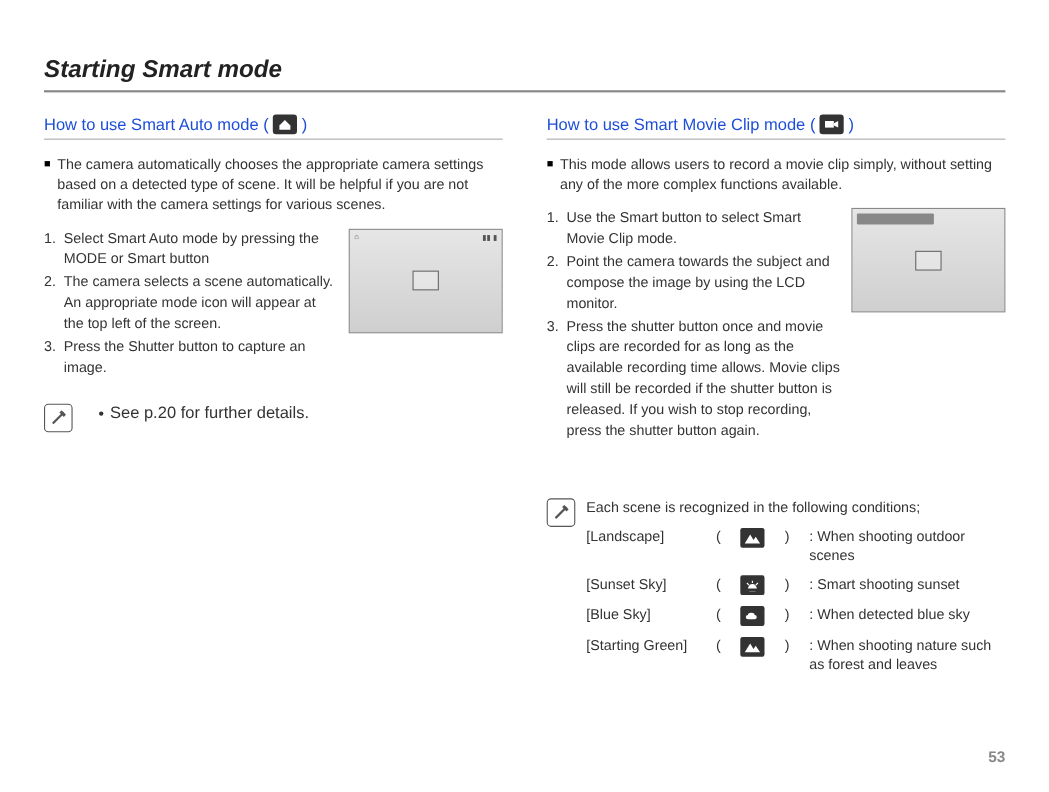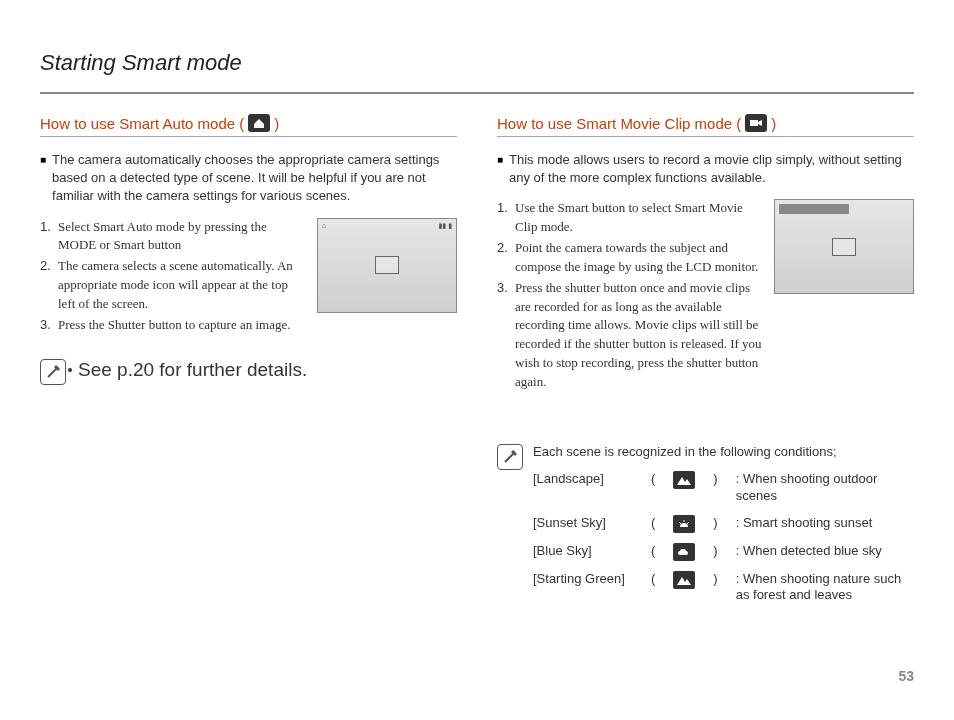--- a/index.html
+++ b/index.html
@@ -7,37 +7,37 @@
     font-family: Arial, Helvetica, sans-serif;
     width: 954px;
     height: 720px;
     background: #fff;
     color: #333;
     padding: 50px 40px 30px 40px;
     position: relative;
   }
   .page-title {
     font-size: 22px;
-    font-weight: normal;
+    font-weight: bold;
     font-style: italic;
     color: #222;
     border-bottom: 2px solid #888;
-    padding-bottom: 16px;
+    padding-bottom: 6px;
     margin-bottom: 20px;
   }
   .columns {
     display: flex;
     gap: 40px;
   }
   .col {
     flex: 1;
   }
   .section-heading {
     font-size: 15px;
-    color: #c2410c;
+    color: #1d4ed8;
     border-bottom: 1px solid #aaa;
     padding-bottom: 4px;
     margin-bottom: 14px;
     display: flex;
     align-items: center;
     gap: 4px;
   }
   .section-heading .mode-icon {
     display: inline-flex;
     width: 22px;
@@ -64,21 +64,21 @@
   .steps {
     font-size: 13px;
     line-height: 1.45;
   }
   .step-row {
     display: flex;
     gap: 4px;
     margin-bottom: 2px;
   }
   .step-row .num { min-width: 14px; }
-  .step-row .txt { flex: 1; font-family: Liberation Serif, serif; }
+  .step-row .txt { flex: 1; }
   .steps-with-image {
     display: flex;
     gap: 10px;
     align-items: flex-start;
   }
   .steps-body { flex: 1; }
   .lcd-thumb {
     width: 140px;
     height: 95px;
     border: 1px solid #888;
@@ -107,23 +107,23 @@
     content: "";
     position: absolute;
     top: 4px; left: 4px;
     width: 70px; height: 10px;
     background: #888;
     border-radius: 1px;
   }
   .note-box {
     display: flex;
     align-items: flex-start;
-    gap: 2px;
+    gap: 24px;
     margin-top: 22px;
-    font-size: 19px;
+    font-size: 15px;
   }
   .note-icon {
     width: 26px;
     height: 26px;
     border: 1.5px solid #555;
     border-radius: 4px;
     display: flex;
     align-items: center;
     justify-content: center;
     flex-shrink: 0;
@@ -172,21 +172,21 @@
   }
   .note-section .note-content {
     flex: 1;
     font-size: 13px;
   }
   .note-content > div:first-child {
     margin-bottom: 12px;
   }
   .page-number {
     position: absolute;
-    bottom: 36px;
+    bottom: 24px;
     right: 40px;
     font-size: 14px;
     font-weight: bold;
     color: #888;
   }
 </style>
 </head>
 <body>
 
 <div class="page-title">Starting Smart mode</div>

